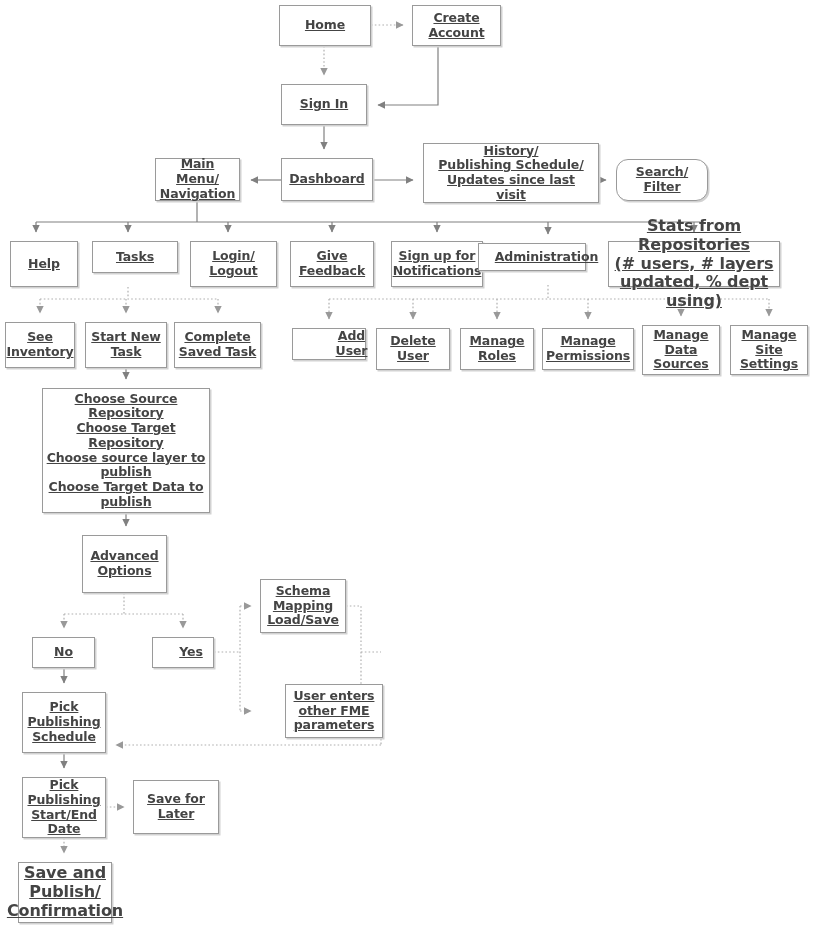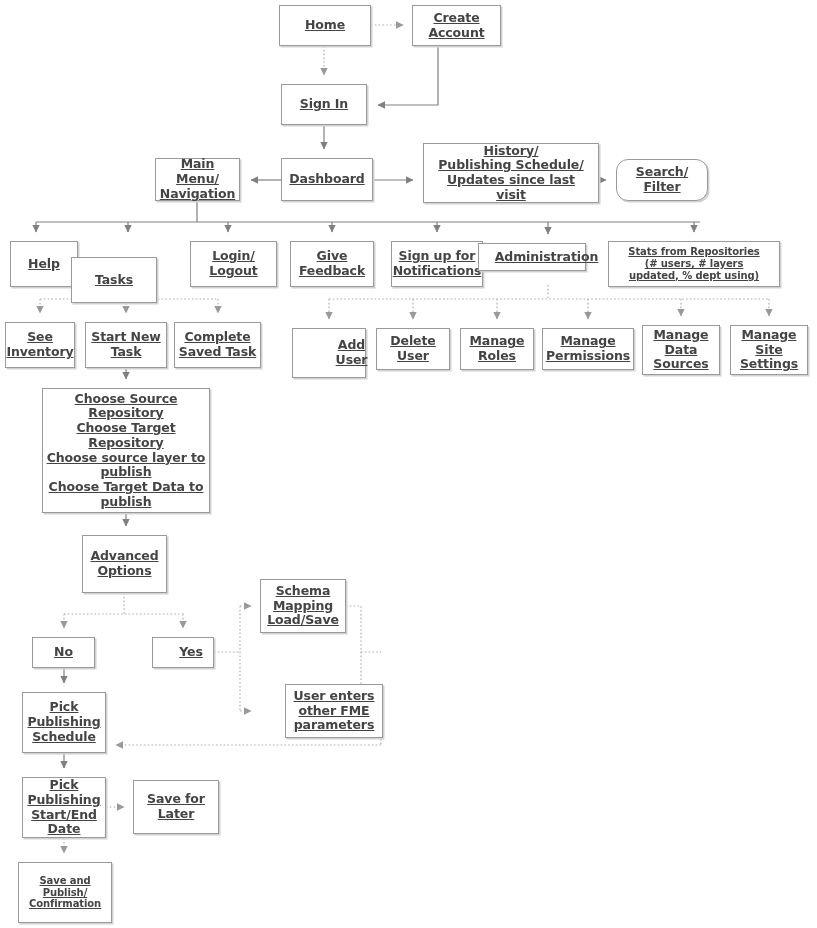--- a/index.html
+++ b/index.html
@@ -38,21 +38,21 @@
     text-align: center;
     color: #444444;
     font-weight: bold;
     font-size: 12.5px;
     line-height: 1.18;
     letter-spacing: -0.1px;
     padding: 1px 3px;
     white-space: pre-line;
     text-decoration: underline;
   }
-  .node.small { font-size: 10px; }
+  .node.small { font-size: 16px; }
 </style>
 </head>
 <body>
 
 <div id="canvas">
 
   <svg id="edges" width="817" height="928" viewBox="0 0 817 928" xmlns="http://www.w3.org/2000/svg">
     <defs>
       <marker id="ah-solid" markerWidth="9" markerHeight="9" refX="7.4" refY="4.5" orient="auto" markerUnits="userSpaceOnUse">
         <path d="M0,0.6 L8,4.5 L0,8.4 z" fill="#808080"></path>
@@ -140,40 +140,40 @@
 Navigation</div>
   <div class="node" style="left:281px;top:158px;width:92px;height:43px;">Dashboard</div>
   <div class="node" style="left:423px;top:143px;width:176px;height:60px;">History/
 Publishing Schedule/
 Updates since last
 visit</div>
   <div class="node" style="left:616px;top:159px;width:92px;height:42px;border-radius:12px;">Search/
 Filter</div>
 
   <div class="node" style="left:10px;top:241px;width:68px;height:46px;">Help</div>
-  <div class="node" style="left:71px;top:241px;width:86px;height:46px;margin-top:16px;">Tasks</div>
+  <div class="node" style="left:92px;top:241px;width:86px;height:32px;">Tasks</div>
   <div class="node" style="left:190px;top:241px;width:87px;height:46px;">Login/
 Logout</div>
   <div class="node" style="left:290px;top:241px;width:84px;height:46px;">Give
 Feedback</div>
   <div class="node" style="left:391px;top:241px;width:92px;height:46px;">Sign up for
 Notifications</div>
   <div class="node" style="left:478px;top:243px;width:108px;height:28px;padding-left:32px;">Administration</div>
   <div class="node small" style="left:608px;top:241px;width:172px;height:46px;">Stats from Repositories
 (# users, # layers
 updated, % dept using)</div>
 
   <div class="node" style="left:5px;top:322px;width:70px;height:46px;">See
 Inventory</div>
   <div class="node" style="left:85px;top:322px;width:82px;height:46px;">Start New
 Task</div>
   <div class="node" style="left:174px;top:322px;width:87px;height:46px;">Complete
 Saved Task</div>
 
-  <div class="node" style="left:292px;top:328px;width:74px;height:50px;padding-left:48px;">Add User</div>
+  <div class="node" style="left:292px;top:328px;width:74px;height:32px;padding-left:48px;">Add User</div>
   <div class="node" style="left:376px;top:328px;width:74px;height:42px;">Delete
 User</div>
   <div class="node" style="left:460px;top:328px;width:74px;height:42px;">Manage
 Roles</div>
   <div class="node" style="left:542px;top:328px;width:92px;height:42px;">Manage
 Permissions</div>
   <div class="node" style="left:642px;top:325px;width:78px;height:50px;">Manage
 Data
 Sources</div>
   <div class="node" style="left:730px;top:325px;width:78px;height:50px;">Manage

